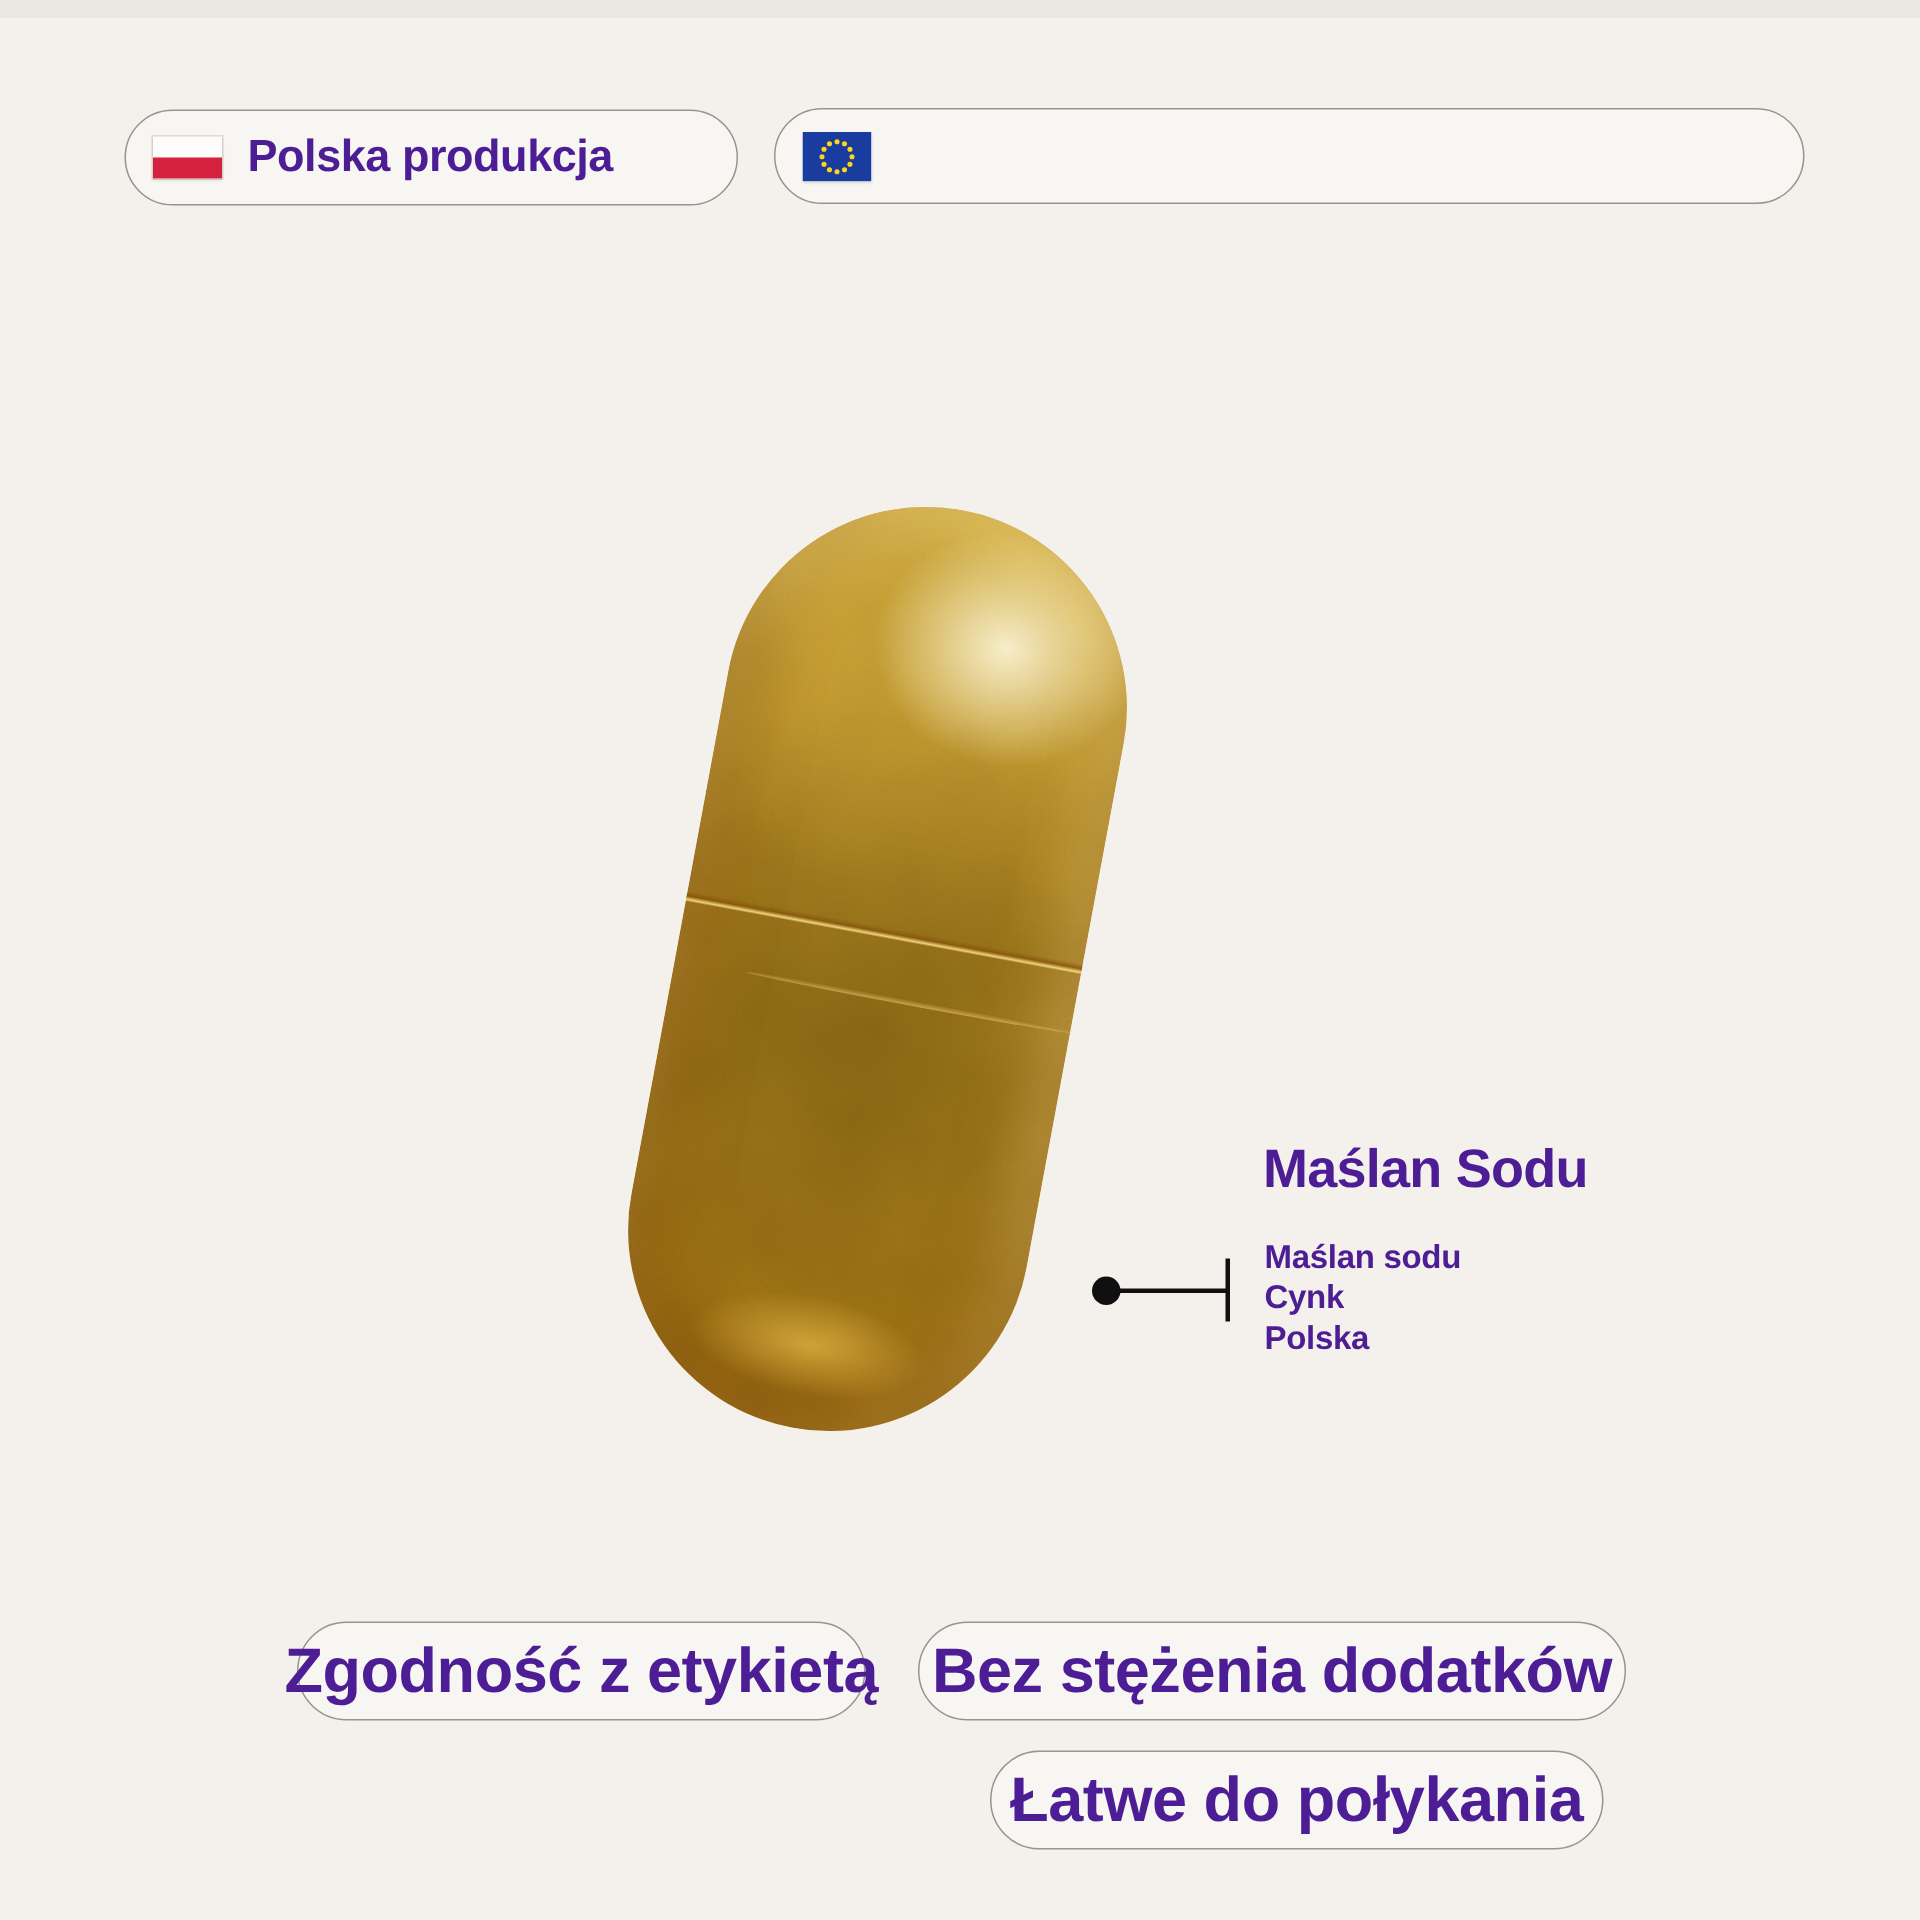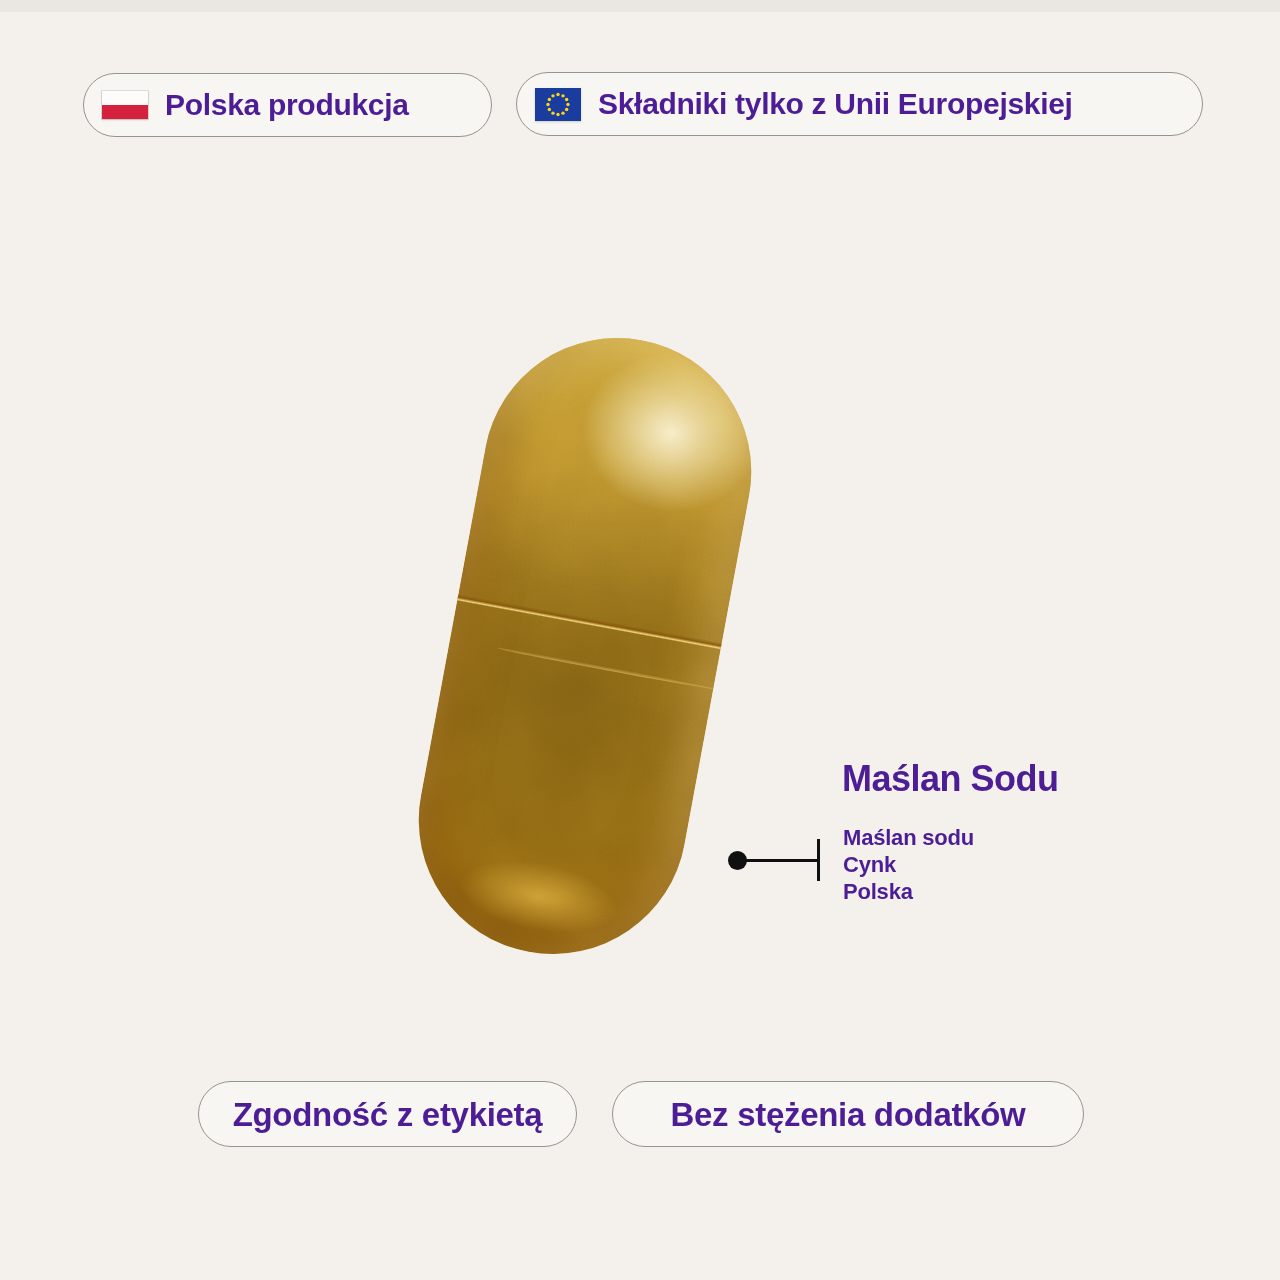--- a/index.html
+++ b/index.html
@@ -9,21 +9,21 @@
     font-family:"Liberation Sans",sans-serif;color:#4c1d95;
   }
   
   .pill{
     position:absolute;display:flex;align-items:center;box-sizing:border-box;
     background:#f8f6f2;border:1.5px solid #96948e;border-radius:33px;
     font-weight:700;white-space:nowrap;letter-spacing:-0.3px;
   }
   .pill .label{line-height:1;}
   .top-pill{height:64px;font-size:30px;padding:0 24px 0 18px;gap:17px;}
-  .bottom-pill{height:66px;font-size:33px;justify-content:center;padding:0 14px;}
+  .bottom-pill{height:66px;font-size:42px;justify-content:center;padding:0 14px;}
   
   .flag-pl{width:46px;height:28px;flex:0 0 auto;box-shadow:0 0 0 1px rgba(0,0,0,.10),0 1px 2px rgba(0,0,0,.15);}
   .flag-pl .half-top{height:50%;background:#fdfcfa;}
   .flag-pl .half-bottom{height:50%;background:#d4213d;}
   .flag-eu{width:46px;height:33px;flex:0 0 auto;box-shadow:0 1px 2px rgba(0,0,0,.18);}
   
   .capsule{
     position:absolute;left:451px;top:323px;width:268px;height:622px;
     border-radius:134px;transform:rotate(10.5deg);overflow:hidden;
     background:
@@ -94,21 +94,20 @@
         <circle cx="31.66" cy="21.5" r="1.7"></circle>
           <circle cx="28" cy="25.16" r="1.7"></circle>
         <circle cx="23" cy="26.5" r="1.7"></circle>
           <circle cx="18" cy="25.16" r="1.7"></circle>
         <circle cx="14.34" cy="21.5" r="1.7"></circle>
           <circle cx="13" cy="16.5" r="1.7"></circle>
         <circle cx="14.34" cy="11.5" r="1.7"></circle>
           <circle cx="18" cy="7.84" r="1.7"></circle>
       </g>
     </svg>
-    <span class="label">Składniki tylko z Unii Europejskiej</span>
   </div>
 
   <div class="capsule">
     <svg class="capsule-grain">
       <filter id="blotch">
         <feTurbulence type="fractalNoise" baseFrequency="0.013 0.013" numOctaves="3" seed="7"></feTurbulence>
         <feColorMatrix type="matrix" values="0 0 0 0 0.38  0 0 0 0 0.28  0 0 0 0 0.04  0 0 0 0.55 0"></feColorMatrix>
       </filter>
       <filter id="grain">
         <feTurbulence type="fractalNoise" baseFrequency="0.55" numOctaves="2" seed="3"></feTurbulence>
@@ -132,14 +131,17 @@
     <div>Cynk</div>
     <div>Polska</div>
   </div>
 
   <div class="pill bottom-pill" style="left:198px;top:1069px;width:379px;">
     <span class="label">Zgodność z etykietą</span>
   </div>
   <div class="pill bottom-pill" style="left:612px;top:1069px;width:472px;">
     <span class="label">Bez stężenia dodatków</span>
   </div>
+  <div class="pill bottom-pill" style="left:660px;top:1155px;width:409px;">
+    <span class="label">Łatwe do połykania</span>
+  </div>
 
 </div>
 
 </body></html>

